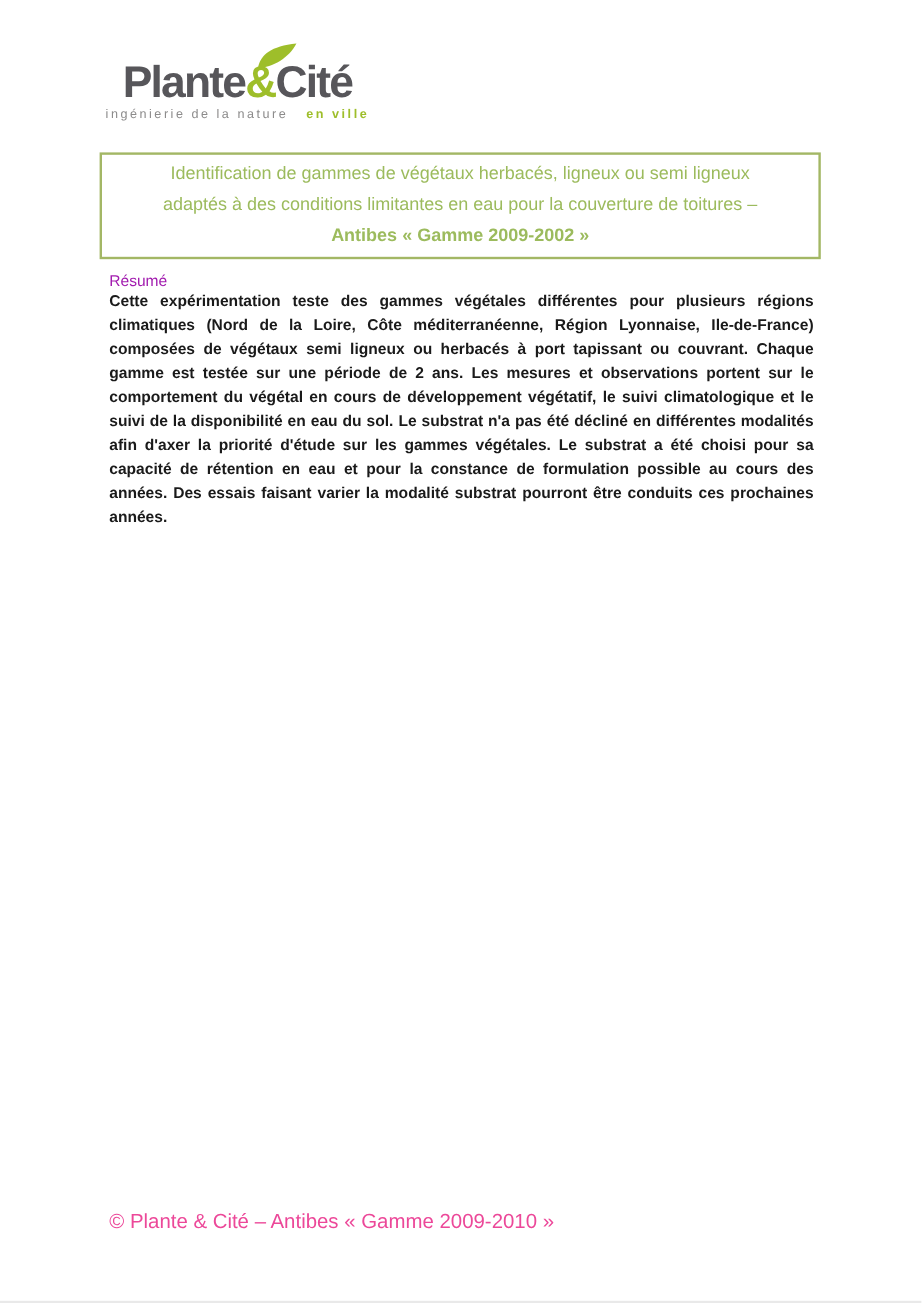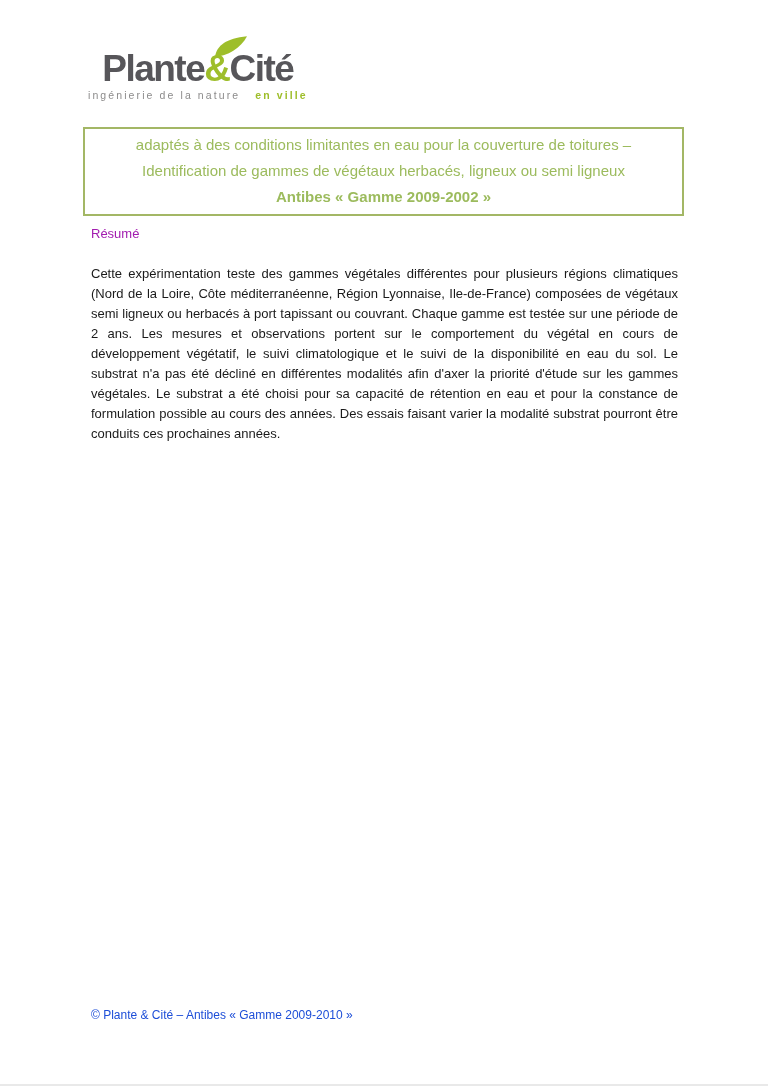--- a/index.html
+++ b/index.html
@@ -71,47 +71,47 @@
   }
   .para {
     position: absolute;
     left: 91px;
     width: 587px;
     font-size: 13px;
     line-height: 20px;
     color: #1a1a1a;
     text-align: justify;
   }
-  .p1 { top: 264px; }
+  .p1 { top: 241px; font-weight: bold; }
   .p2 { top: 444px; }
 
   
   .footer {
     position: absolute;
     left: 91px;
     top: 1008px;
-    font-size: 12px;
-    color: #1d4ed8;
+    font-size: 17px;
+    color: #ec4899;
   }
 </style>
 </head>
 <body>
 
 <div class="page">
 
   <div class="logo">
     <div class="brand"><span>Plante</span><span class="amp"><span>&amp;</span><svg class="leaf" viewBox="0 0 36 19" xmlns="http://www.w3.org/2000/svg">
             <path d="M1,18 C4,7 14,1 35,1 C28,12 13,19 1,18 Z" fill="#9ebe2a"></path>
           </svg></span><span>Cité</span></div>
     <div class="tagline"><span>ingénierie de la nature</span> <span class="tagline-accent">en ville</span></div>
   </div>
 
   <div class="title-box">
+    <div class="title-line">Identification de gammes de végétaux herbacés, ligneux ou semi ligneux</div>
     <div class="title-line">adaptés à des conditions limitantes en eau pour la couverture de toitures –</div>
-    <div class="title-line">Identification de gammes de végétaux herbacés, ligneux ou semi ligneux</div>
     <div class="title-line title-line-bold">Antibes « Gamme 2009-2002 »</div>
   </div>
 
   <div class="heading">Résumé</div>
 
   <p class="para p1">Cette expérimentation teste des gammes végétales différentes pour plusieurs régions climatiques (Nord de la Loire, Côte méditerranéenne, Région Lyonnaise, Ile-de-France) composées de végétaux semi ligneux ou herbacés à port tapissant ou couvrant. Chaque gamme est testée sur une période de 2 ans. Les mesures et observations portent sur le comportement du végétal en cours de développement végétatif, le suivi climatologique et le suivi de la disponibilité en eau du sol. Le substrat n'a pas été décliné en différentes modalités afin d'axer la priorité d'étude sur les gammes végétales. Le substrat a été choisi pour sa capacité de rétention en eau et pour la constance de formulation possible au cours des années. Des essais faisant varier la modalité substrat pourront être conduits ces prochaines années.</p>
 
 
   <div class="footer">© Plante &amp; Cité – Antibes « Gamme 2009-2010 »</div>
 

